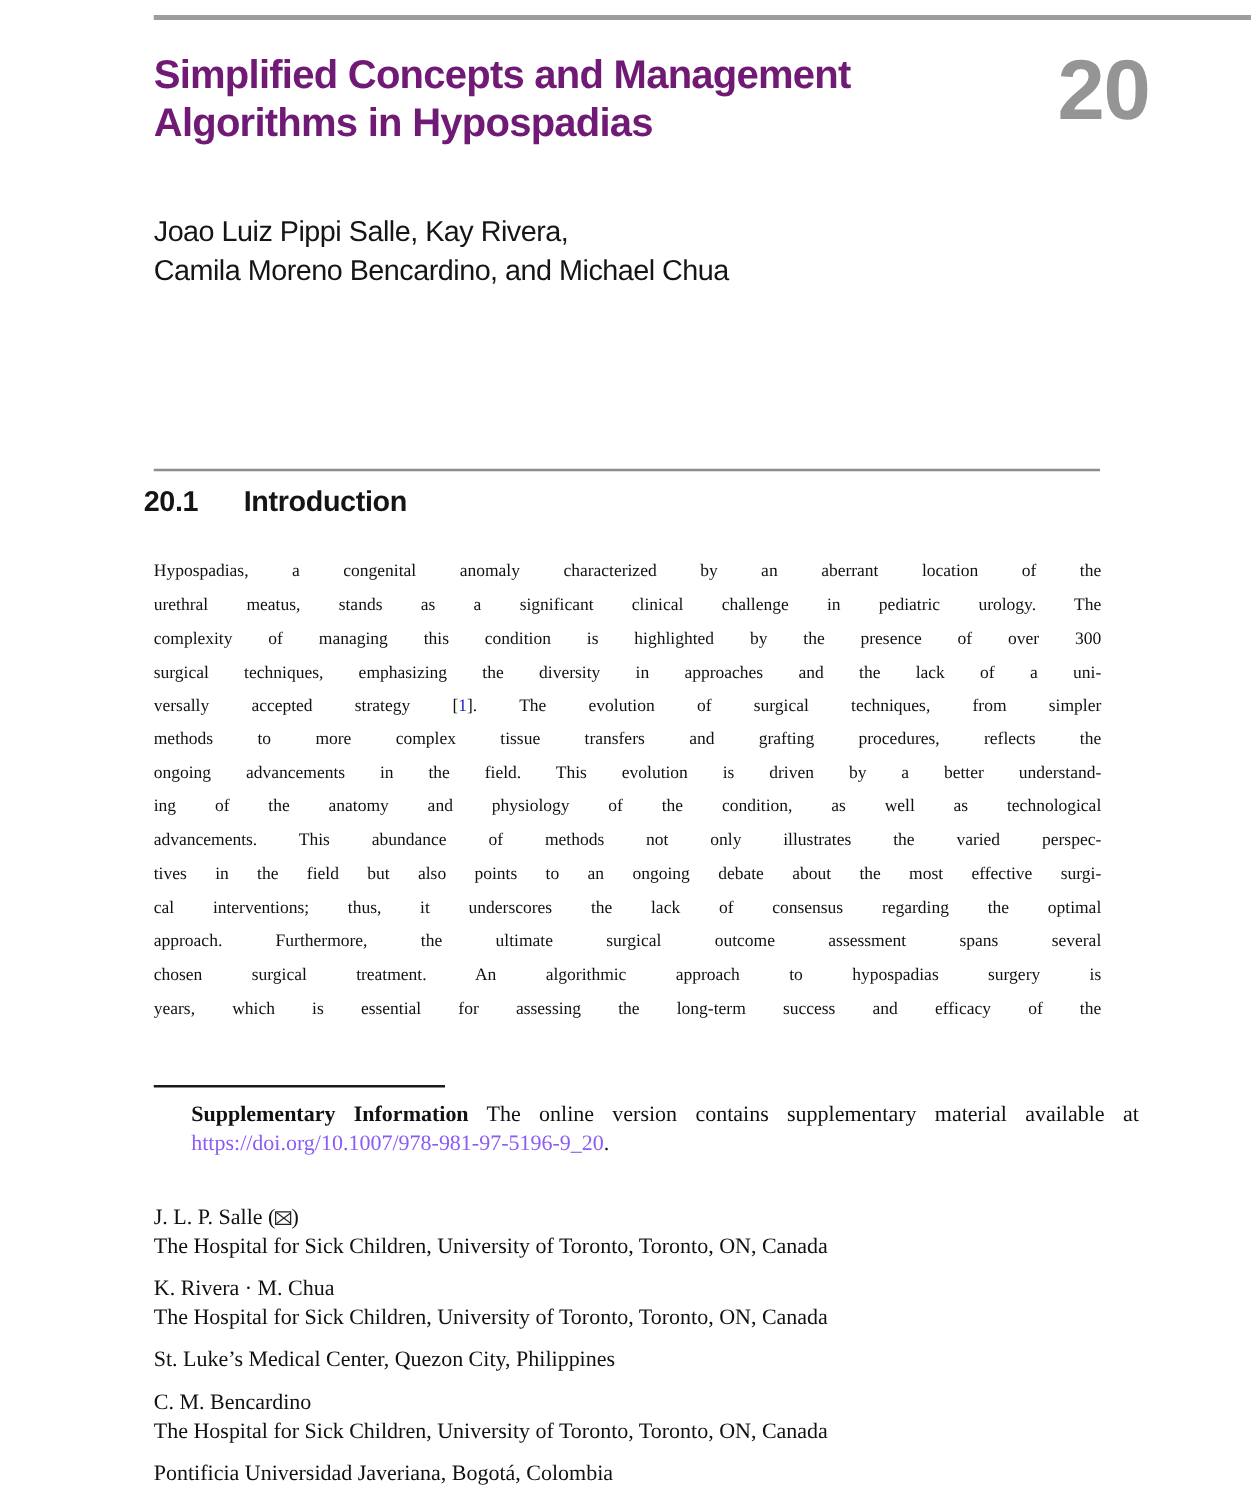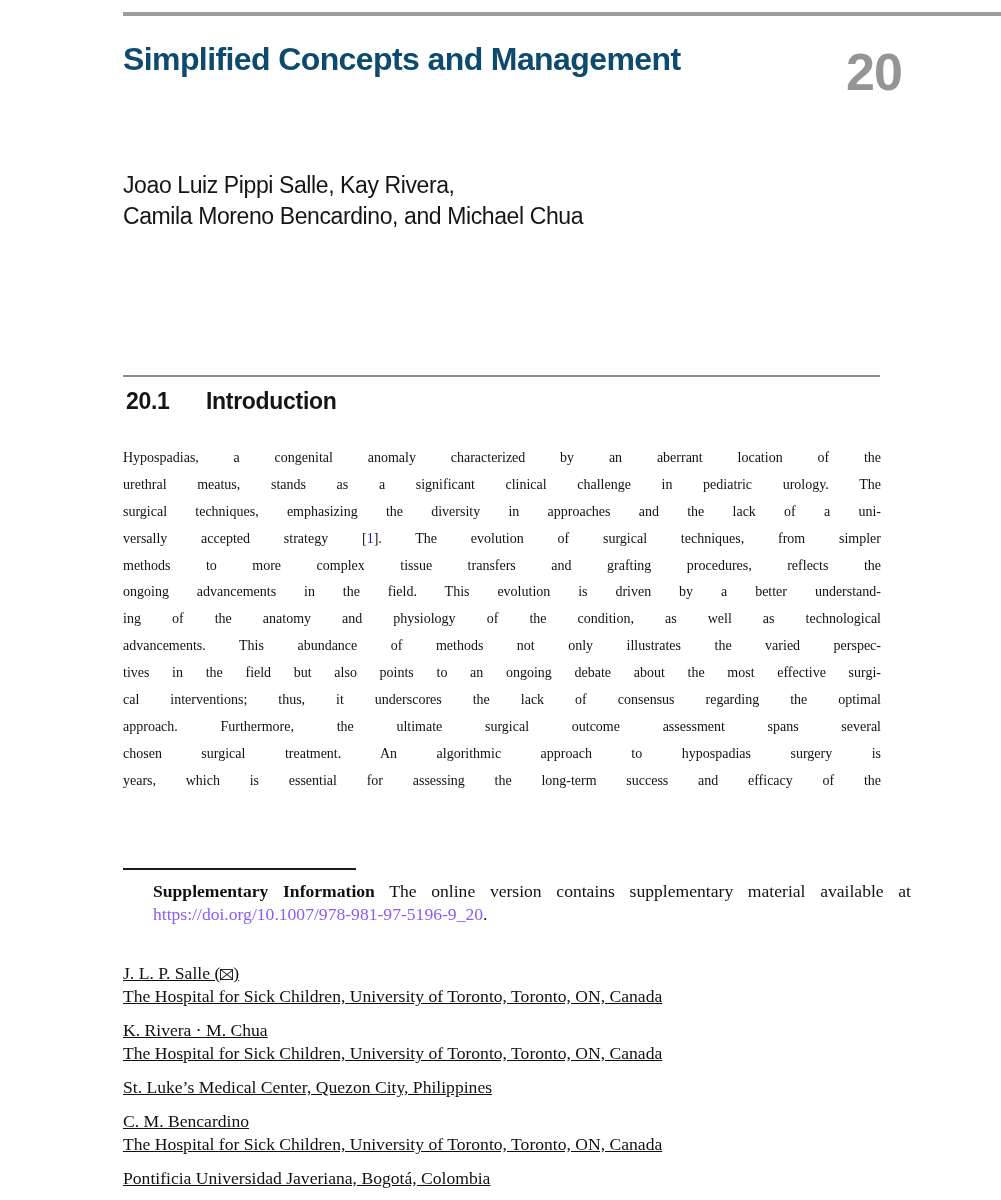--- a/index.html
+++ b/index.html
@@ -25,31 +25,31 @@
     }
     .chapter-title {
       position: absolute;
       left: 123px;
       top: 40px;
       width: 680px;
       font-family: "Liberation Sans", sans-serif;
       font-weight: bold;
       font-size: 32px;
       line-height: 39px;
-      color: #0c4a6e;
+      color: #701a75;
       letter-spacing: -0.6px;
       margin: 0;
     }
     .chapter-number {
       position: absolute;
       left: 846px;
       top: 34px;
       font-family: "Liberation Sans", sans-serif;
       font-weight: bold;
-      font-size: 52px;
+      font-size: 68px;
       line-height: 76px;
       color: #959595;
       letter-spacing: -1px;
     }
     .authors {
       position: absolute;
       left: 123px;
       top: 170px;
       width: 700px;
       font-family: "Liberation Sans", sans-serif;
@@ -62,21 +62,21 @@
     .section-rule {
       position: absolute;
       left: 123px;
       top: 375px;
       width: 757px;
       height: 2px;
       background: #8d8d8d;
     }
     .section-heading {
       position: absolute;
-      left: 126px;
+      left: 115px;
       top: 386px;
       font-family: "Liberation Sans", sans-serif;
       font-weight: bold;
       font-size: 23px;
       line-height: 30px;
       color: #151515;
       margin: 0;
       letter-spacing: -0.3px;
     }
     .section-heading .num {
@@ -146,21 +146,20 @@
       width: 758px;
       font-size: 17.6px;
       line-height: 23px;
       color: #111111;
     }
     .aff-block {
       margin-bottom: 11px;
     }
     .aff-block div {
       white-space: nowrap;
-      text-decoration: underline;
     }
     .mail-icon {
       display: inline-block;
       width: 13px;
       height: 11px;
       border: 1.3px solid #222;
       position: relative;
       vertical-align: -1px;
       box-sizing: border-box;
       overflow: hidden;
@@ -177,38 +176,40 @@
     .mail-icon::before { transform: rotate(37deg); }
     .mail-icon::after { transform: rotate(-37deg); }
   </style>
 </head>
 <body>
 
 <div class="top-rule"></div>
 
 <h1 class="chapter-title">
   <div>Simplified Concepts and Management</div>
+  <div>Algorithms in Hypospadias</div>
 </h1>
 
 <div class="chapter-number">20</div>
 
 <div class="authors">
   <div>Joao Luiz Pippi Salle, Kay Rivera,</div>
   <div>Camila Moreno Bencardino, and Michael Chua</div>
 </div>
 
 <div class="section-rule"></div>
 
 <h2 class="section-heading">
   <span class="num">20.1</span><span>Introduction</span>
 </h2>
 
 <div class="body-text">
   <span class="line">Hypospadias, a congenital anomaly characterized by an aberrant location of the</span>
   <span class="line">urethral meatus, stands as a significant clinical challenge in pediatric urology. The</span>
+  <span class="line">complexity of managing this condition is highlighted by the presence of over 300</span>
   <span class="line">surgical techniques, emphasizing the diversity in approaches and the lack of a uni-</span>
   <span class="line"><span>versally accepted strategy [</span><a class="ref-link" href="#">1</a><span>]. The evolution of surgical techniques, from simpler</span></span>
   <span class="line">methods to more complex tissue transfers and grafting procedures, reflects the</span>
   <span class="line">ongoing advancements in the field. This evolution is driven by a better understand-</span>
   <span class="line">ing of the anatomy and physiology of the condition, as well as technological</span>
   <span class="line">advancements. This abundance of methods not only illustrates the varied perspec-</span>
   <span class="line">tives in the field but also points to an ongoing debate about the most effective surgi-</span>
   <span class="line">cal interventions; thus, it underscores the lack of consensus regarding the optimal</span>
   <span class="line">approach. Furthermore, the ultimate surgical outcome assessment spans several</span>
   <span class="line last">chosen surgical treatment. An algorithmic approach to hypospadias surgery is</span>

